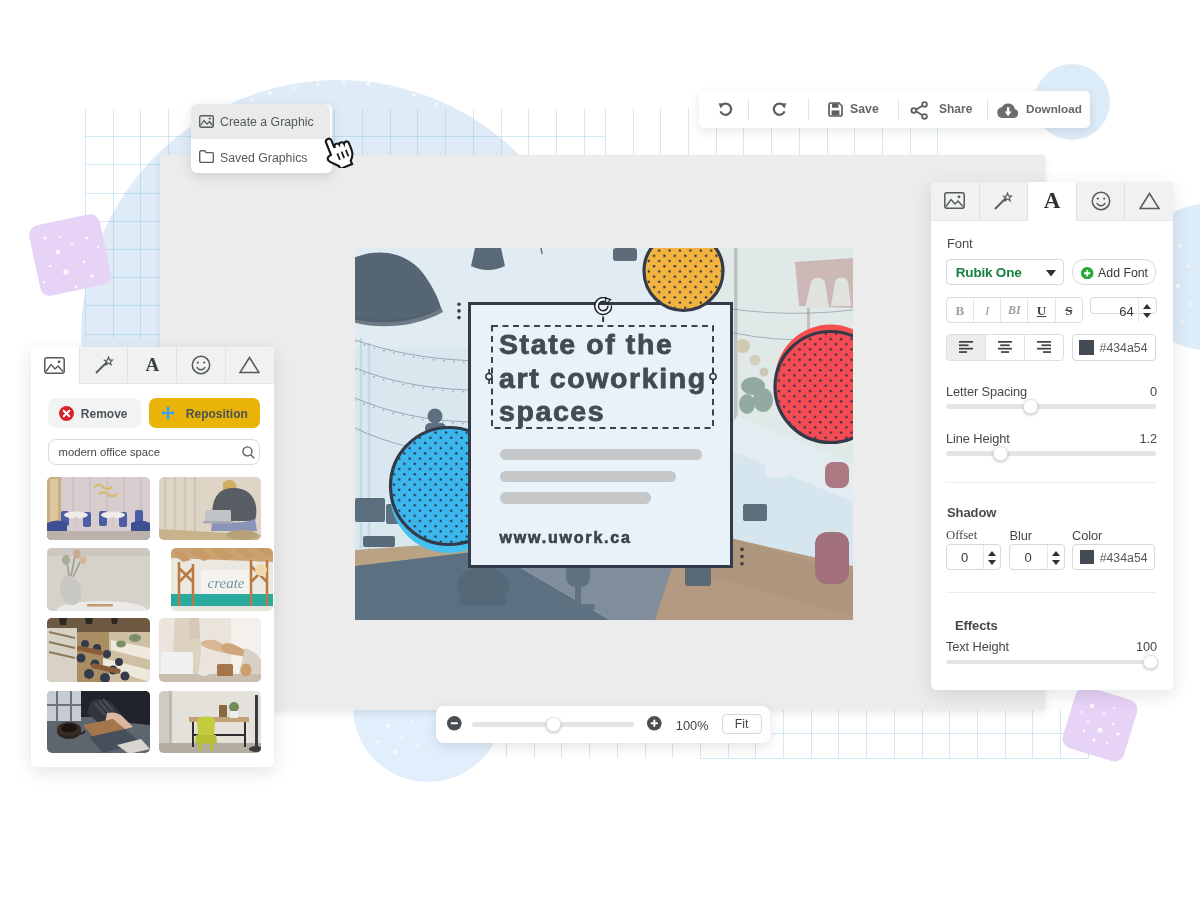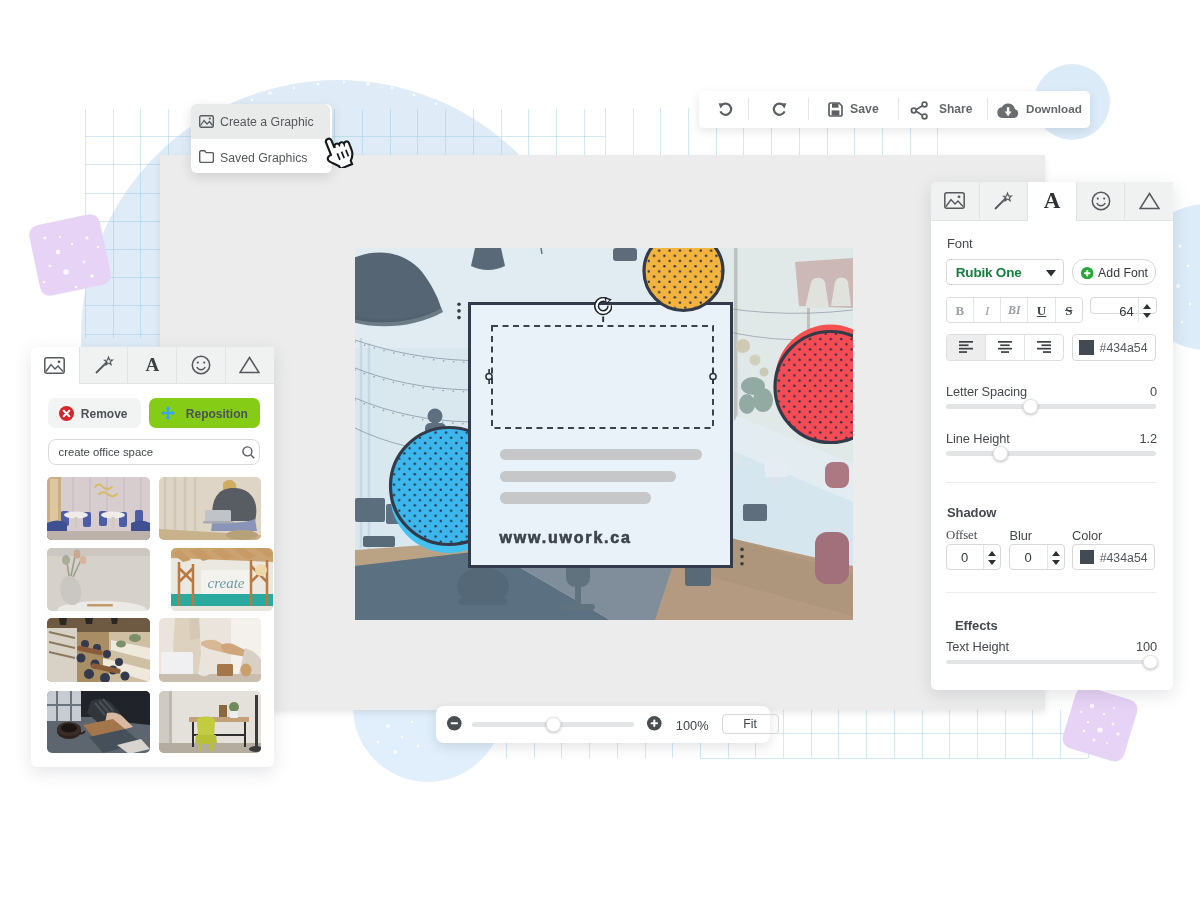--- a/index.html
+++ b/index.html
@@ -205,20 +205,21 @@
           <circle cx="94" cy="238" r="57" fill="url(#dots)"></circle>
         </g>
       </g>
     </svg>
   </div>
 
   <div class="abs" style="left:468px; top:302px; width:265px; height:266px; background:#e8f2f8; border:3px solid #333b4a;">
     <svg class="abs" style="left:20px; top:20px;" width="223" height="104">
         <rect x="1" y="1" width="221" height="102" fill="none" stroke="#3a424e" stroke-width="2" stroke-dasharray="6 4.5"></rect>
       </svg>
+    <div class="abs" style="left:28px; top:23px; font-size:28.5px; line-height:33.5px; font-weight:bold; color:#434a54; letter-spacing:1.6px; -webkit-text-stroke:0.8px #434a54;">State of the<br>art coworking<br>spaces</div>
     <div class="abs" style="left:28.6px; top:144.1px; width:202.6px; height:11px; border-radius:5.5px; background:#c5c7c9;"></div>
     <div class="abs" style="left:28.6px; top:165.6px; width:176.5px; height:11px; border-radius:5.5px; background:#c5c7c9;"></div>
     <div class="abs" style="left:28.6px; top:187.2px; width:151.3px; height:11.4px; border-radius:5.7px; background:#c5c7c9;"></div>
     <div class="abs" style="left:28.6px; top:224px; font-size:16px; font-weight:bold; color:#3d434c; letter-spacing:1.8px; -webkit-text-stroke:0.6px #3d434c;">www.uwork.ca</div>
   </div>
 
   <div class="abs" style="left:355px; top:248px; width:498px; height:372px; pointer-events:none;">
     <svg width="498" height="372" viewBox="0 0 498 372">
       <defs>
         <pattern id="dots2" width="10.4" height="10.4" patternUnits="userSpaceOnUse">
@@ -344,21 +345,21 @@
         <rect x="3.6" y="6.3" width="7.4" height="2" rx="1" fill="#fff"></rect>
       </svg>
     <div class="track" style="left:35.4px; top:16.7px; width:162.5px;"></div>
     <div class="thumbk" style="left:110px; top:11.5px;"></div>
     <svg class="abs" style="left:211.2px; top:10.5px;" width="15" height="15">
         <circle cx="7.3" cy="7.3" r="7.3" fill="#4a4e52"></circle>
         <rect x="3.6" y="6.3" width="7.4" height="2" rx="1" fill="#fff"></rect>
         <rect x="6.3" y="3.6" width="2" height="7.4" rx="1" fill="#fff"></rect>
       </svg>
     <div class="abs" style="left:239.5px; top:12.2px; font-size:12.8px; color:#3f4449;">100%</div>
-    <div class="abs" style="left:285.4px; top:8.4px; width:57px; height:19.6px; border:1px solid #d5d7d8; border-radius:4px; font-size:12.3px; color:#3f4449; text-align:center; line-height:18px;">Fit</div>
+    <div class="abs" style="left:285.4px; top:8.4px; width:40px; height:19.6px; border:1px solid #d5d7d8; border-radius:4px; font-size:12.3px; color:#3f4449; text-align:center; line-height:18px;">Fit</div>
   </div>
 
   <div class="panel" id="leftpanel" style="left:31px; top:346.5px; width:242.5px; height:420px;">
     <div class="tabbar" style="height:37px; border-radius:6px 6px 0 0;">
       <div class="tab active" style="border-radius:6px 0 0 0;">
         <svg width="21" height="17" viewBox="0 0 21 17">
             <rect x="0.8" y="0.8" width="19.4" height="15.4" rx="2" fill="none" stroke="#55595d" stroke-width="1.5"></rect>
             <path d="M2,14.5 L7,7.5 L11,12 L14,9 L19,14.5" fill="none" stroke="#55595d" stroke-width="1.4"></path>
             <circle cx="15" cy="4.8" r="1.4" fill="#55595d"></circle>
           </svg>
@@ -389,28 +390,28 @@
     <div class="abs" style="left:16.8px; top:51.5px; width:93.2px; height:29.8px; background:#f2f3f3; border-radius:7px;">
       <svg class="abs" style="left:11px; top:7.5px;" width="15" height="15">
           <circle cx="7.5" cy="7.5" r="7.5" fill="#d7252c"></circle>
           <g stroke="#fff" stroke-width="2" stroke-linecap="round">
             <line x1="4.7" y1="4.7" x2="10.3" y2="10.3"></line>
             <line x1="10.3" y1="4.7" x2="4.7" y2="10.3"></line>
           </g>
         </svg>
       <div class="abs" style="left:33px; top:8.5px; font-size:12px; font-weight:bold; color:#4c5257;">Remove</div>
     </div>
-    <div class="abs" style="left:117.8px; top:51.5px; width:111.4px; height:29.8px; background:#84cc16; border-radius:7px;">
+    <div class="abs" style="left:117.8px; top:51.5px; width:111.4px; height:29.8px; background:#eab308; border-radius:7px;">
       <svg class="abs" style="left:12px; top:8px;" width="14" height="14" viewBox="0 0 14 14">
           <path d="M7,0 L9.4,2.9 L8.1,2.9 L8.1,5.9 L11.1,5.9 L11.1,4.6 L14,7 L11.1,9.4 L11.1,8.1 L8.1,8.1 L8.1,11.1 L9.4,11.1 L7,14 L4.6,11.1 L5.9,11.1 L5.9,8.1 L2.9,8.1 L2.9,9.4 L0,7 L2.9,4.6 L2.9,5.9 L5.9,5.9 L5.9,2.9 L4.6,2.9 Z" fill="#36a3f7"></path>
         </svg>
       <div class="abs" style="left:37px; top:8.5px; font-size:12px; font-weight:bold; color:#4c5257;">Reposition</div>
     </div>
     <div class="abs" style="left:16.5px; top:92px; width:212.7px; height:26px; border:1px solid #d8dadb; border-radius:8px;">
-      <div class="abs" style="left:10px; top:6px; font-size:11.3px; color:#42474b;">create office space</div>
+      <div class="abs" style="left:10px; top:6px; font-size:11.3px; color:#42474b;">modern office space</div>
       <svg class="abs" style="left:193px; top:6px;" width="13" height="13" viewBox="0 0 13 13">
           <circle cx="5.4" cy="5.4" r="4.5" fill="none" stroke="#5a5e61" stroke-width="1.4"></circle>
           <line x1="8.8" y1="8.8" x2="12.2" y2="12.2" stroke="#5a5e61" stroke-width="1.4"></line>
         </svg>
     </div>
 
     <div class="abs" id="th1" style="left:16.3px; top:130.8px; width:102.9px; height:62.7px; border-radius:5px; overflow:hidden;">
       <svg width="103" height="63" viewBox="0 0 103 63">
         <rect width="103" height="63" fill="#d7ccce"></rect>
         <rect x="0" y="0" width="14" height="63" fill="#c8ad87"></rect>

